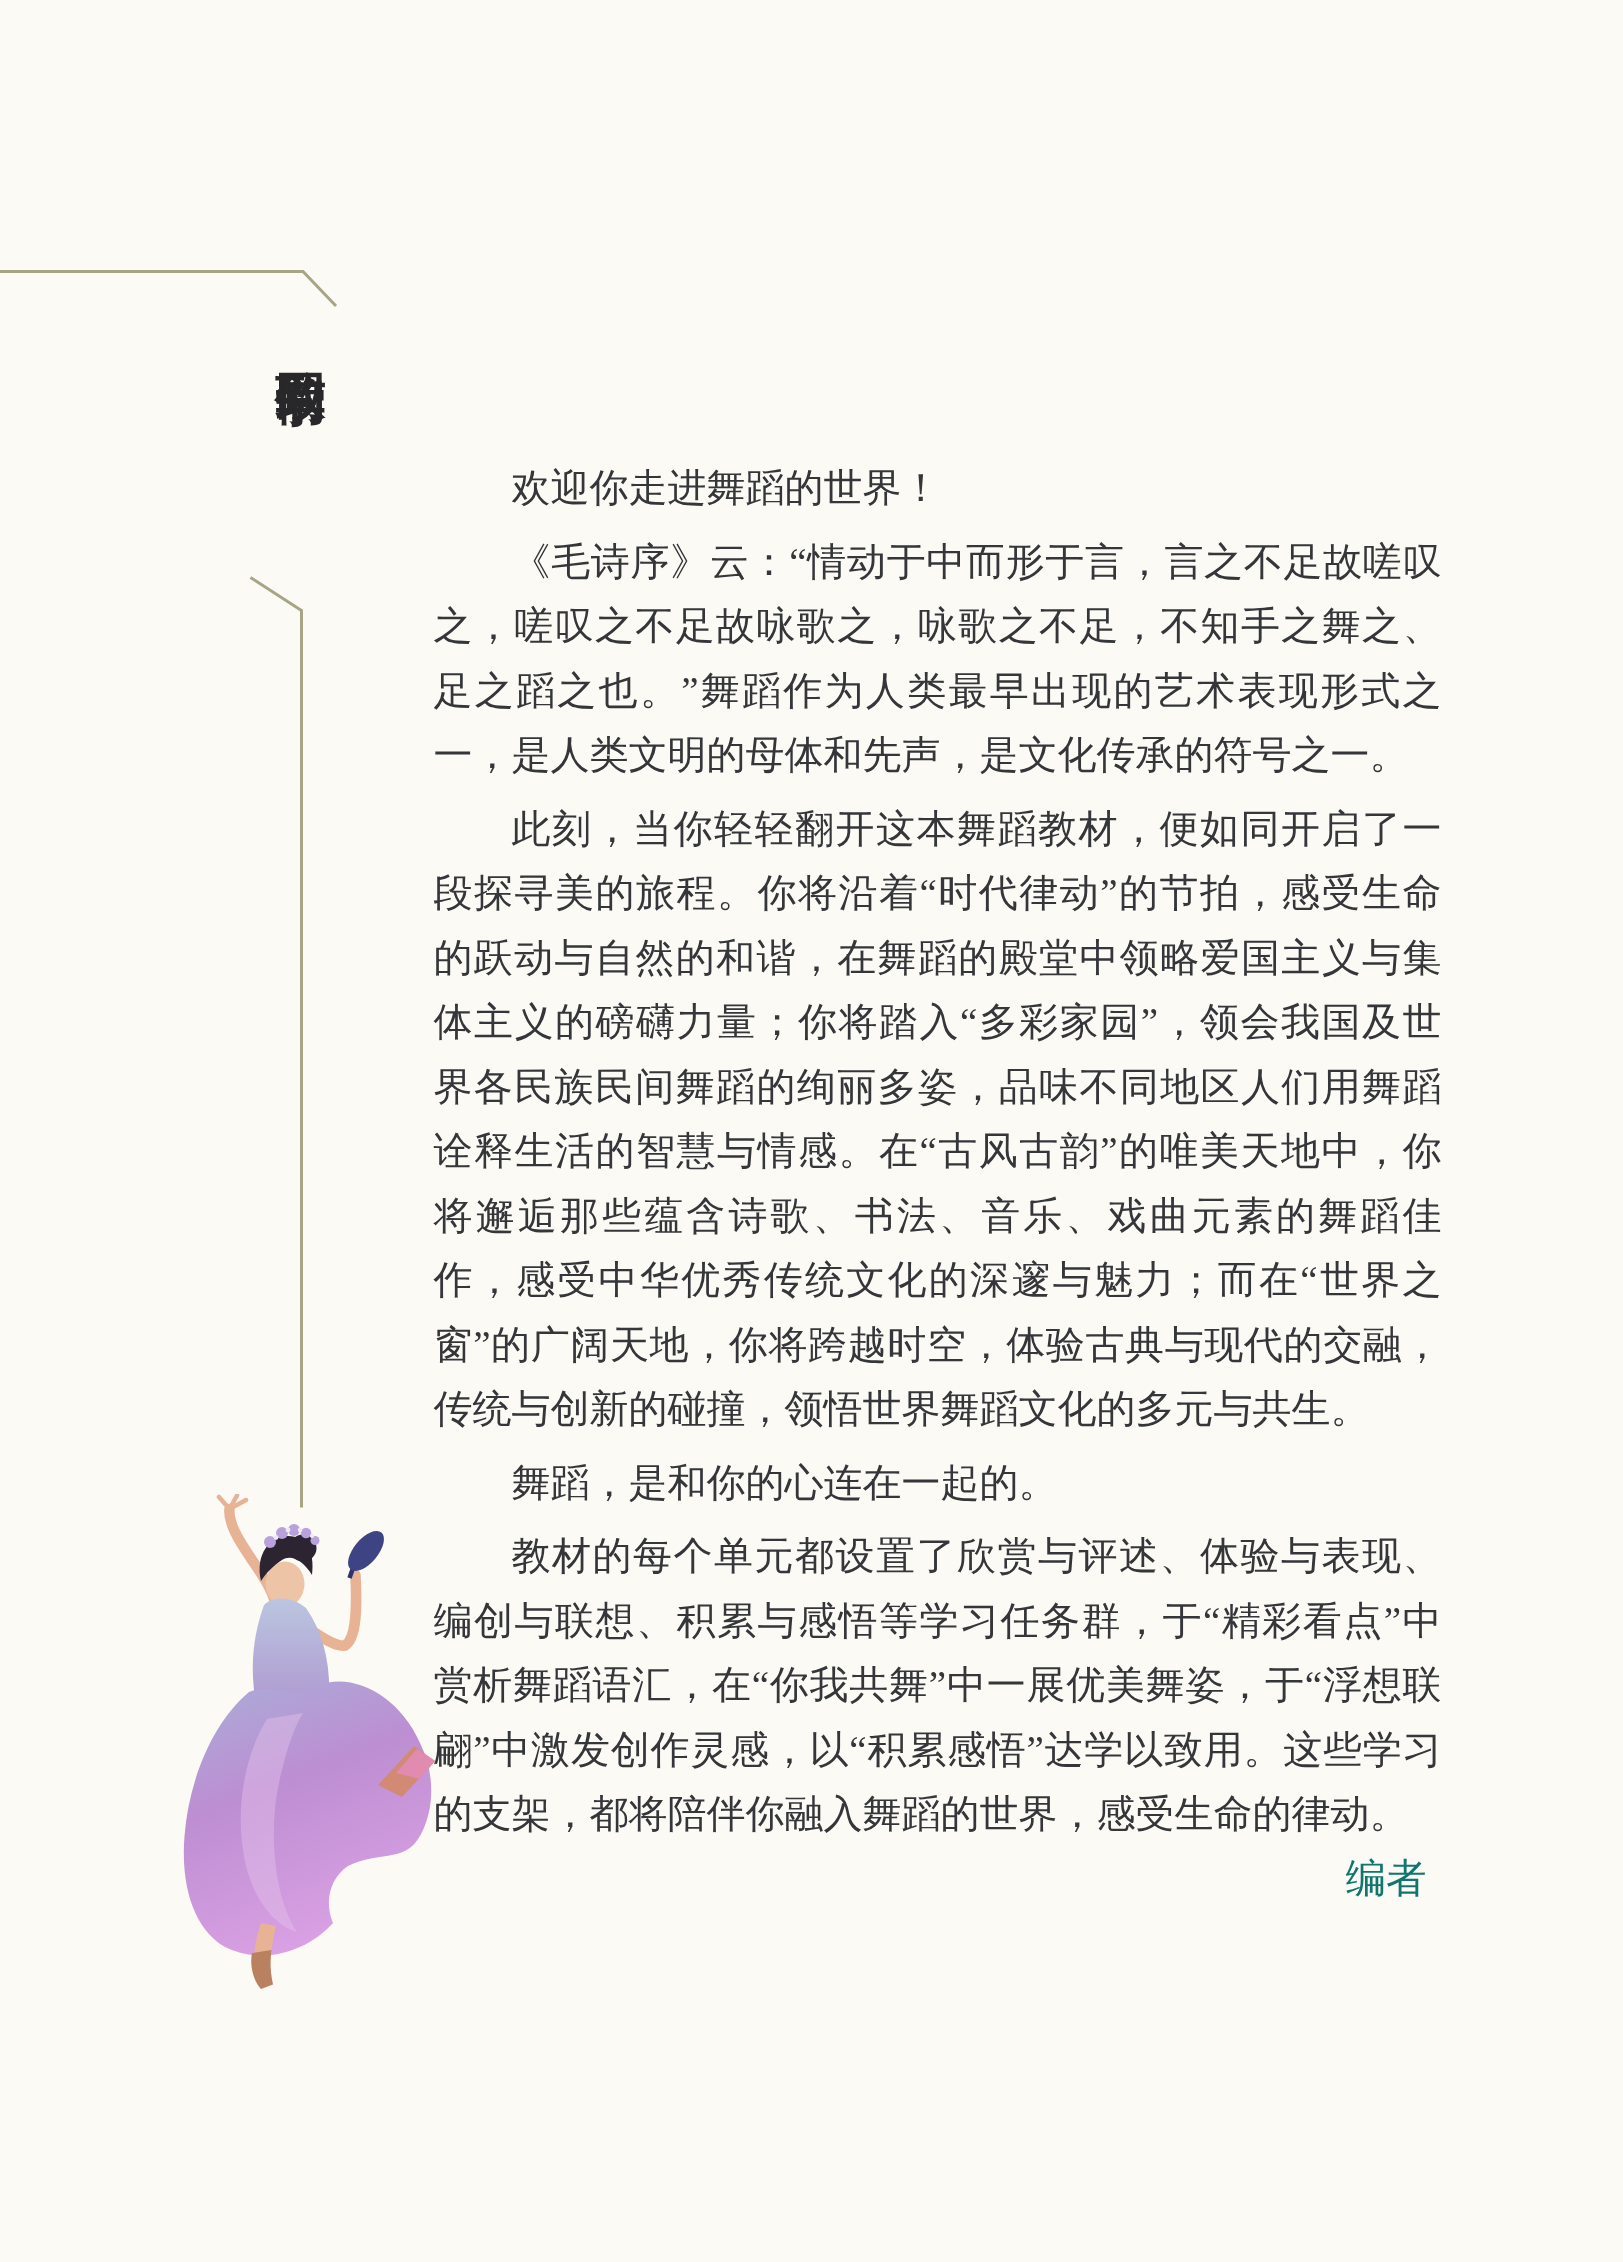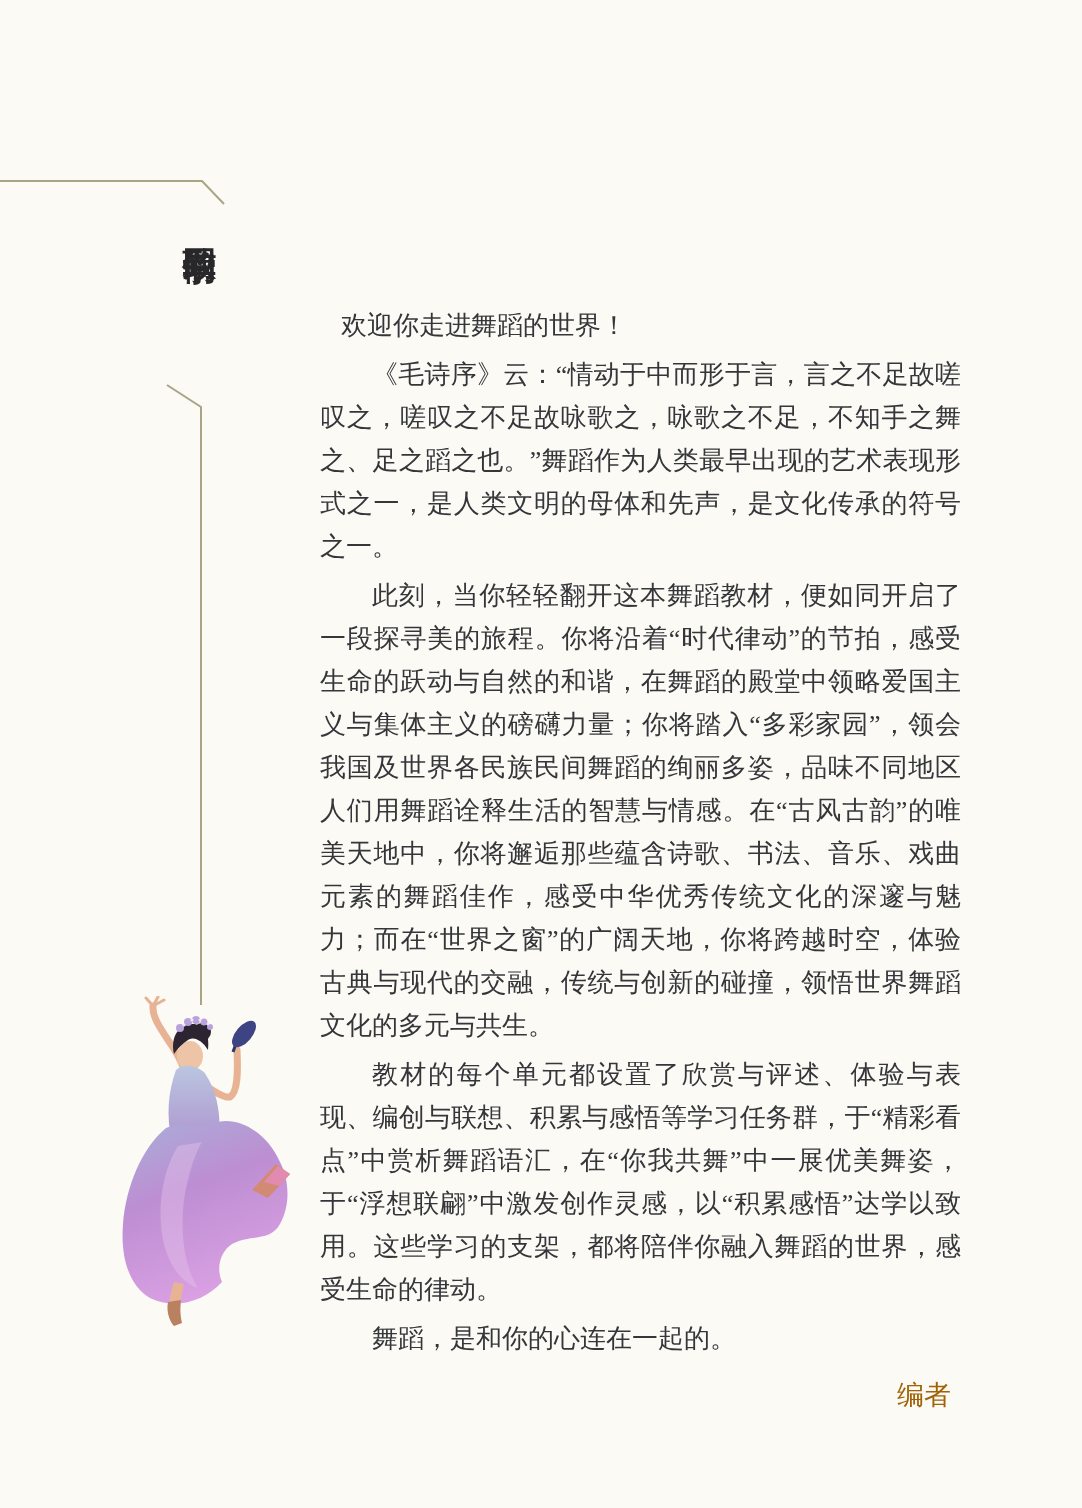--- a/index.html
+++ b/index.html
@@ -35,27 +35,26 @@
     top: 304px;
     width: 672px;
     font-size: 26px;
     line-height: 43px;
     color: #35363a;
     text-align: justify;
     text-justify: inter-ideograph;
     font-family: Liberation Serif, serif;
   }
   .content p { margin: 0; text-indent: 2em; }
-  .content p + p { margin-top: 6px; margin-left: 31px; }
+  .content p + p { margin-top: 6px; }
   .signature {
-    margin-top: 14px;
     padding-right: 10px;
     text-align: right;
     font-size: 27px;
-    color: #a16207;
+    color: #0f766e;
   }
   .dancer {
     position: absolute;
     left: 118px;
     top: 996px;
     width: 176px;
     height: 332px;
   }
 </style>
 </head>
@@ -121,18 +120,18 @@
     <path d="M146,186 L160,170 L172,178 L162,190 Z" fill="#e18bb0"></path>
 
     <path d="M56,286 C52,298 50,310 52,320 L62,320 C62,308 64,296 66,288 Z" fill="#e7b394"></path>
     <path d="M50,306 C48,316 52,326 56,330 L64,327 C62,318 62,310 63,304 Z" fill="#b98160"></path>
   </svg>
 
   <div class="content">
     <p>欢迎你走进舞蹈的世界！</p>
     <p>《毛诗序》云：“情动于中而形于言，言之不足故嗟叹之，嗟叹之不足故咏歌之，咏歌之不足，不知手之舞之、足之蹈之也。”舞蹈作为人类最早出现的艺术表现形式之一，是人类文明的母体和先声，是文化传承的符号之一。</p>
     <p>此刻，当你轻轻翻开这本舞蹈教材，便如同开启了一段探寻美的旅程。你将沿着“时代律动”的节拍，感受生命的跃动与自然的和谐，在舞蹈的殿堂中领略爱国主义与集体主义的磅礴力量；你将踏入“多彩家园”，领会我国及世界各民族民间舞蹈的绚丽多姿，品味不同地区人们用舞蹈诠释生活的智慧与情感。在“古风古韵”的唯美天地中，你将邂逅那些蕴含诗歌、书法、音乐、戏曲元素的舞蹈佳作，感受中华优秀传统文化的深邃与魅力；而在“世界之窗”的广阔天地，你将跨越时空，体验古典与现代的交融，传统与创新的碰撞，领悟世界舞蹈文化的多元与共生。</p>
+    <p>舞蹈，是和你的心连在一起的。</p>
     <p>教材的每个单元都设置了欣赏与评述、体验与表现、编创与联想、积累与感悟等学习任务群，于“精彩看点”中赏析舞蹈语汇，在“你我共舞”中一展优美舞姿，于“浮想联翩”中激发创作灵感，以“积累感悟”达学以致用。这些学习的支架，都将陪伴你融入舞蹈的世界，感受生命的律动。</p>
-    <p>舞蹈，是和你的心连在一起的。</p>
     <div class="signature">编者</div>
   </div>
 
 </div>
 
 </body></html>

